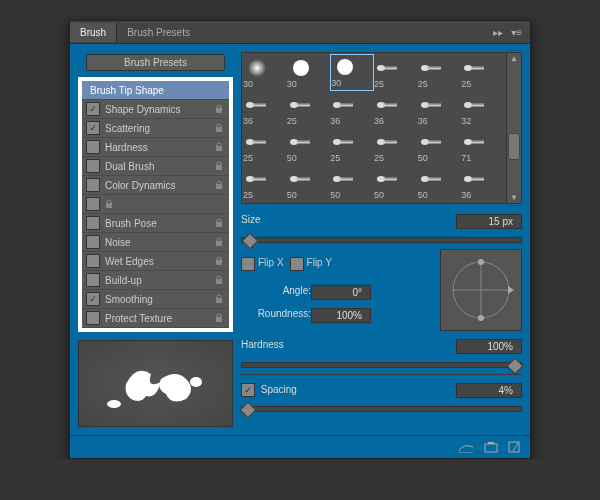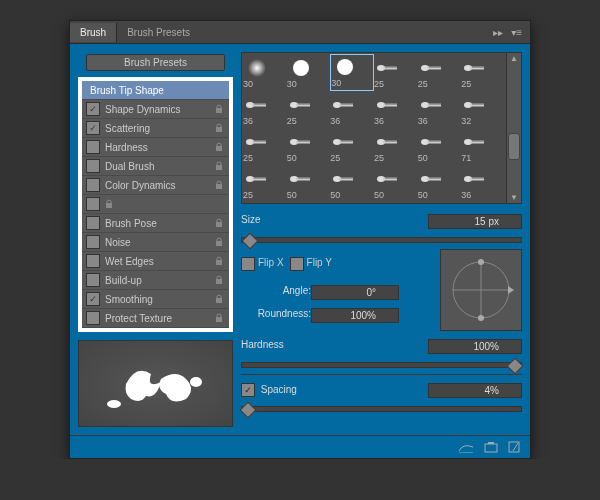--- a/index.html
+++ b/index.html
@@ -24,21 +24,21 @@
 .thumb-grid{flex:1;display:grid;grid-template-columns:repeat(6,1fr);grid-auto-rows:37px;overflow:hidden;padding:1px}
 .thumb{display:flex;flex-direction:column;align-items:flex-start;justify-content:flex-end;padding:0 0 2px;cursor:pointer;position:relative}
 .thumb.sel{border:1px solid #8cf}
 .thumb .ico{width:28px;height:22px;display:flex;align-items:center;justify-content:center}
 .thumb .sz{font-size:9px;color:#bbb}
 .scrollbar{width:14px;background:#555;border-left:1px solid #333;position:relative}
 .scroll-thumb{position:absolute;left:1px;right:1px;top:80px;height:25px;background:#777;border:1px solid #444;border-radius:3px}
 .scroll-arrow{position:absolute;right:0;left:0;text-align:center;color:#aaa;font-size:8px}
 .field-row{display:flex;margin:8px 0;gap:0}
 .field-row .lbl{color:#ddd}
-.numbox{background:#444;border:1px solid #333;padding:1px 22px;width:48px;text-align:right;color:#ddd}
+.numbox{background:#444;border:1px solid #333;padding:1px 8px;width:48px;text-align:right;color:#ddd}
 .slider{height:4px;background:#444;border:1px solid #333;position:relative;margin:2px 0 6px}
 .slider .knob{position:absolute;top:-3px;width:10px;height:10px;background:#888;border:1px solid #333;transform:translateX(-50%) rotate(45deg)}
 .chk2{width:12px;height:12px;border:1px solid #333;background:#888;display:inline-flex;align-items:center;justify-content:center;font-size:9px;color:#222;margin-right:3px}
 .angle-section{display:flex;gap:10px;align-items:flex-start;margin:4px 0}
 .angle-left{flex:1}
 .angle-dial{width:80px;height:80px;border:1px solid #333;background:#555;display:flex;align-items:center;justify-content:center}
 .footer{height:22px;border-top:1px solid #3a3a3a;display:flex;justify-content:flex-end;align-items:center;gap:10px;padding:0 10px;color:#aaa}
 svg{display:block}
 </style>
 </head>

